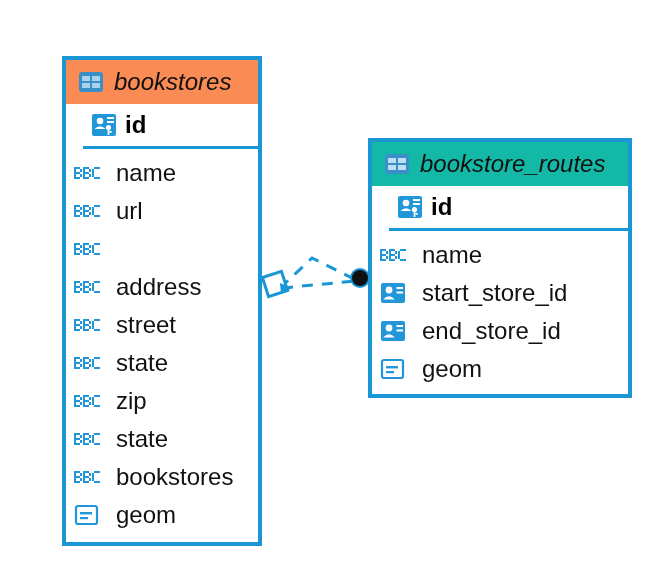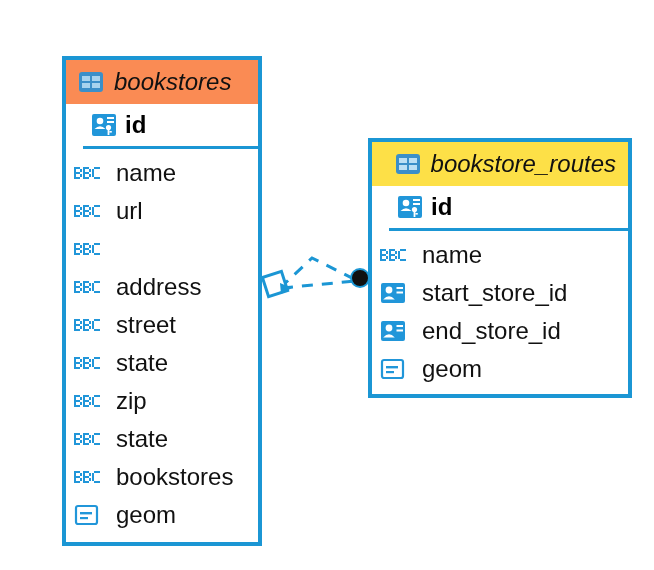--- a/index.html
+++ b/index.html
@@ -18,21 +18,21 @@
     box-sizing:border-box;
   }
   .tbl-header{
     display:flex;align-items:center;
     height:44px;padding:0 12px;
     box-sizing:border-box;
     gap:10px;
     font-style:italic;
   }
   .tbl-header.selected{background:#fa8b54;}
-  .tbl-header.normal{background:#fde047;justify-content:flex-end;}
+  .tbl-header.normal{background:#14b8a6;}
   .tbl-title{
     font-size:24px;color:#111111;white-space:nowrap;
     letter-spacing:0px;
   }
   .pk-row{
     display:flex;align-items:center;gap:8px;
     height:45px;padding:0 8px;box-sizing:border-box;
     border-bottom:3px solid #1b96d4;
     background:#ffffff;
     margin-left:17px;

